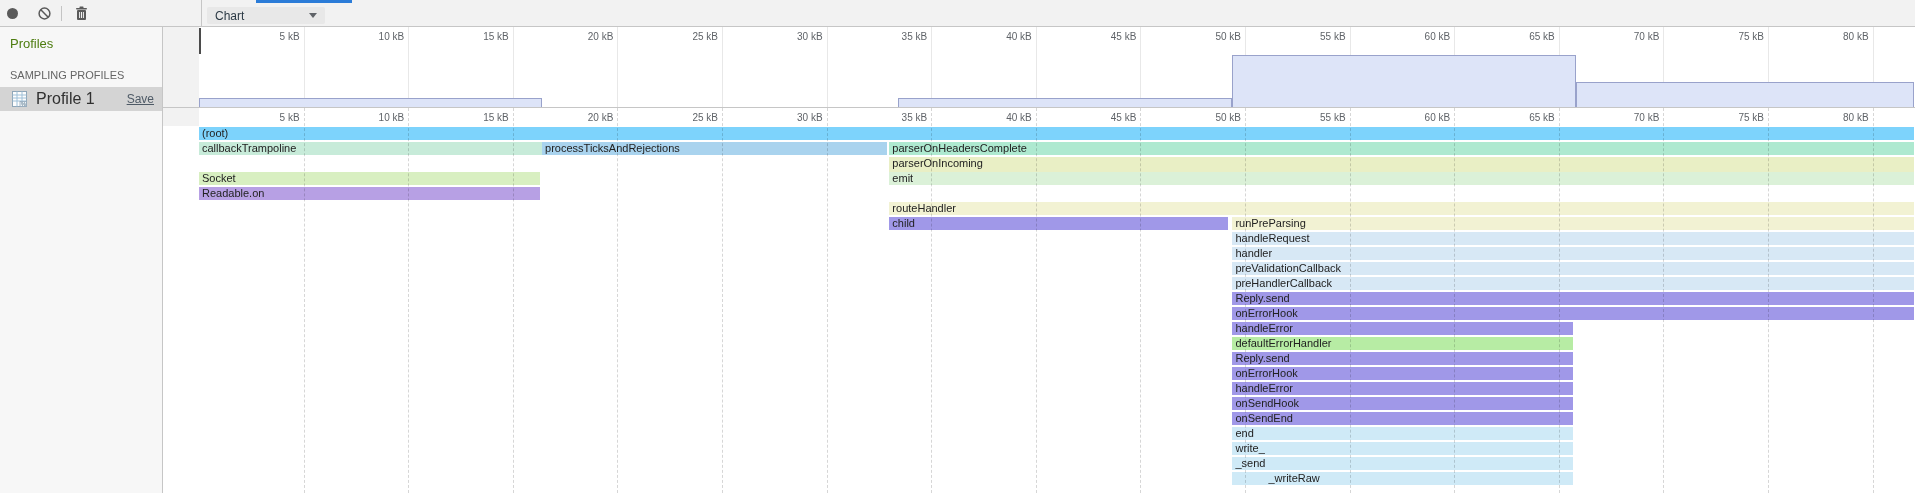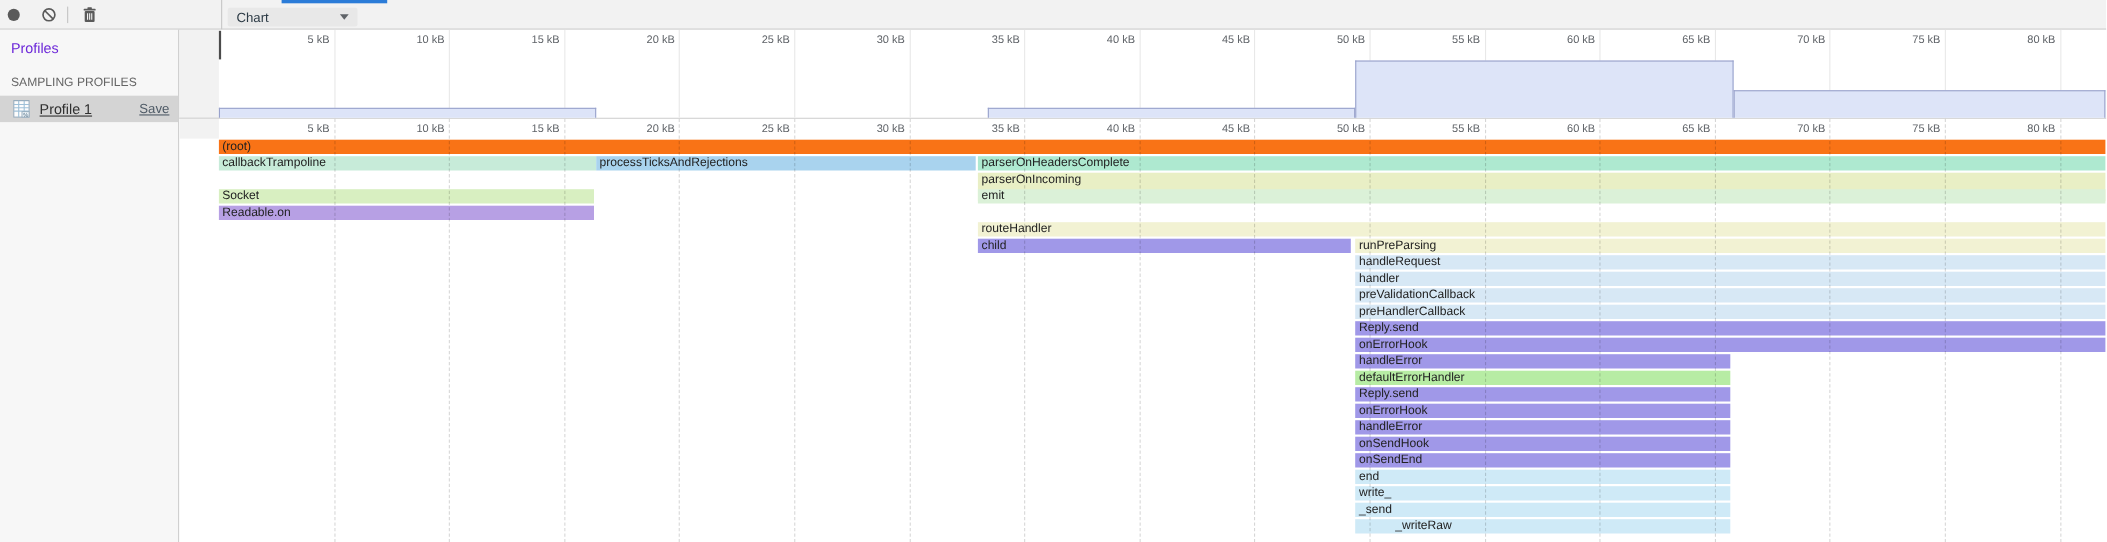--- a/index.html
+++ b/index.html
@@ -15,25 +15,25 @@
   #tb-divider{position:absolute;left:201px;top:0;width:1px;height:27px;background:#c6c6c6;}
   #tab-indicator{position:absolute;left:256px;top:0;width:96px;height:3px;}
   #chart-select{position:absolute;left:207px;top:7px;width:118px;height:17px;background:#e8e8e8;
                 border-radius:2px;display:flex;align-items:center;padding:0 8px;box-sizing:border-box;
                 font-size:12px;color:#2c3a45;cursor:pointer;}
   #chart-select .caret{margin-left:auto;width:0;height:0;border-left:4px solid transparent;
                 border-right:4px solid transparent;border-top:5px solid #5f6368;}
   
   #sidebar{position:absolute;left:0;top:27px;width:163px;height:466px;background:#f7f7f7;
            border-right:1px solid #c6c6c6;box-sizing:border-box;}
-  #profiles-heading{position:absolute;left:10px;top:9px;font-size:13px;color:#6d28d9;}
+  #profiles-heading{position:absolute;left:10px;top:9px;font-size:13px;color:#4d7c0f;}
   #sampling-label{position:absolute;left:10px;top:42px;font-size:11px;color:#656565;}
   #profile-row{position:absolute;left:0;top:60px;width:100%;height:24px;background:#d4d4d4;
                display:flex;align-items:center;padding-left:12px;box-sizing:border-box;cursor:pointer;}
-  #profile-row .pname{margin-left:9px;font-size:13px;color:#303030;text-decoration:underline;}
+  #profile-row .pname{margin-left:9px;font-size:16px;color:#303030;}
   #profile-row .psave{margin-left:auto;margin-right:8px;font-size:12px;color:#4e5a66;
                text-decoration:underline;cursor:pointer;}
   
   #overview{position:absolute;left:163px;top:27px;width:1752px;height:80px;background:#f2f2f2;
             border-bottom:1px solid #c6c6c6;overflow:hidden;cursor:ew-resize;}
   #ov-plot{position:absolute;left:36px;top:0;right:0;bottom:0;background:#fff;}
   .ov-grid{position:absolute;top:0;bottom:0;width:1px;background:#e8e8e8;z-index:1;}
   .ov-label{position:absolute;top:4px;width:60px;text-align:right;font-size:10px;color:#5f6368;z-index:3;}
   .ov-seg{position:absolute;background:#dde4f8;border:1px solid #99a2cb;border-bottom:none;
           box-sizing:border-box;z-index:2;}
@@ -173,21 +173,21 @@
       <div class="fl-grid" style="left: 1291.2px;"></div>
       <div class="fl-label" style="left: 1227.2px;">60 kB</div>
       <div class="fl-grid" style="left: 1395.8px;"></div>
       <div class="fl-label" style="left: 1331.8px;">65 kB</div>
       <div class="fl-grid" style="left: 1500.4px;"></div>
       <div class="fl-label" style="left: 1436.4px;">70 kB</div>
       <div class="fl-grid" style="left: 1605px;"></div>
       <div class="fl-label" style="left: 1541px;">75 kB</div>
       <div class="fl-grid" style="left: 1709.6px;"></div>
       <div class="fl-label" style="left: 1645.6px;">80 kB</div>
-      <div class="bar" style="left: 36px; width: 1715.44px; top: 19px; height: 13px; background: #f97316;">(root)</div>
+      <div class="bar" style="left: 36px; width: 1715.44px; top: 19px; height: 13px; background: #7dd3fc;">(root)</div>
       <div class="bar" style="left: 36px; width: 343.088px; top: 34px; height: 13px; background: rgb(199, 235, 217);">callbackTrampoline</div>
       <div class="bar" style="left: 379.088px; width: 345.18px; top: 34px; height: 13px; background: rgb(169, 211, 238);">processTicksAndRejections</div>
       <div class="bar" style="left: 726.36px; width: 1025.08px; top: 34px; height: 13px; background: rgb(174, 233, 208);">parserOnHeadersComplete</div>
       <div class="bar" style="left: 726.36px; width: 1025.08px; top: 49px; height: 26px; background: rgb(233, 239, 197);">parserOnIncoming</div>
       <div class="bar" style="left: 36px; width: 340.996px; top: 64px; height: 13px; background: rgb(216, 239, 193);">Socket</div>
       <div class="bar" style="left: 36px; width: 340.996px; top: 79px; height: 13px; background: rgb(183, 160, 228);">Readable.on</div>
       <div class="bar" style="left: 726.36px; width: 1025.08px; top: 64px; height: 13px; background: rgb(219, 241, 216);">emit</div>
       <div class="bar" style="left: 726.36px; width: 1025.08px; top: 94px; height: 13px; background: rgb(242, 242, 211);">routeHandler</div>
       <div class="bar dotted" style="left: 726.36px; width: 338.904px; top: 109px; height: 13px; background: rgb(160, 152, 232);">child</div>
       <div class="bar" style="left: 1069.45px; width: 681.992px; top: 109px; height: 13px; background: rgb(242, 242, 211);">runPreParsing</div>

